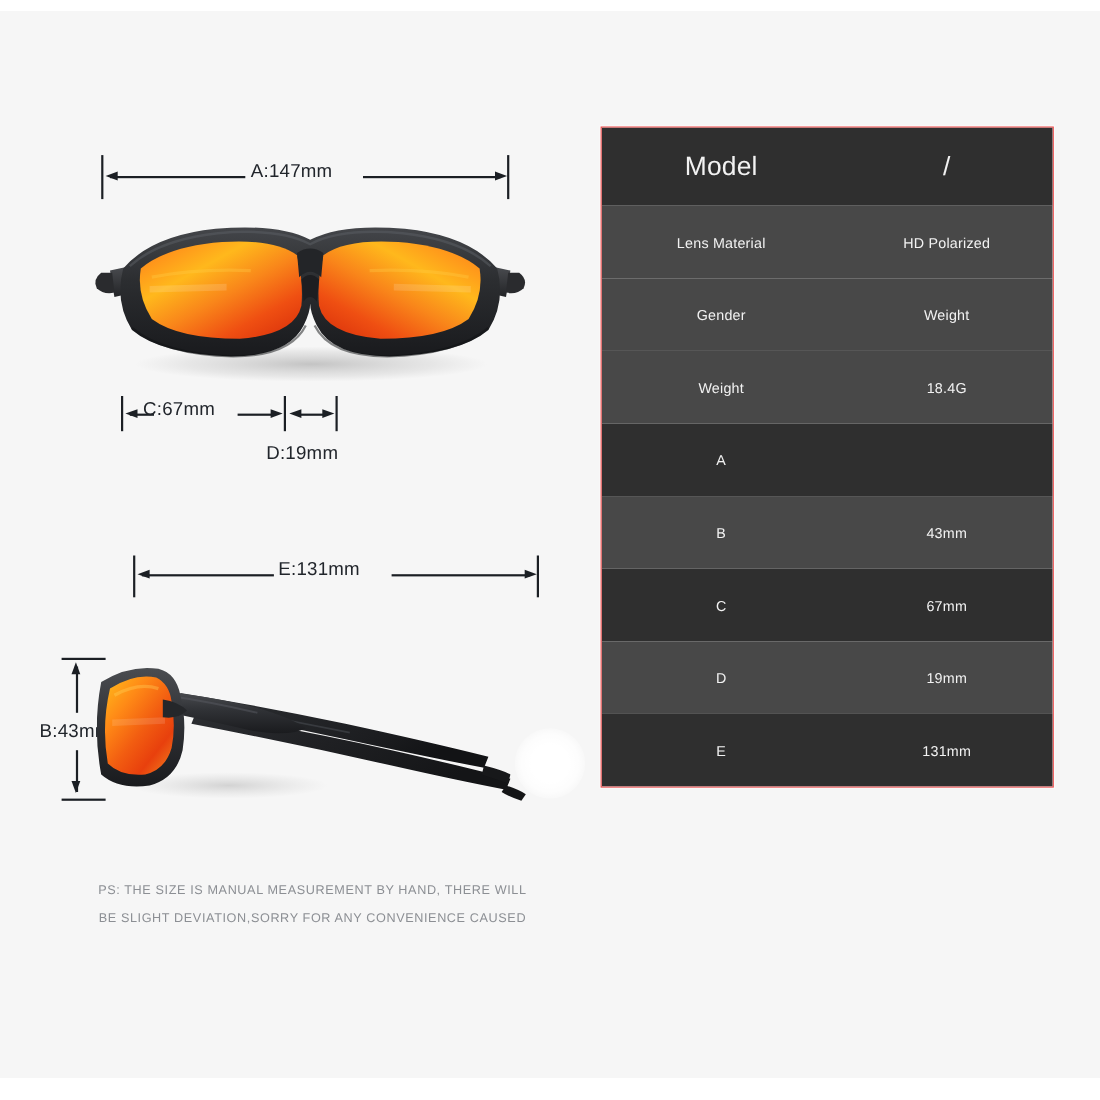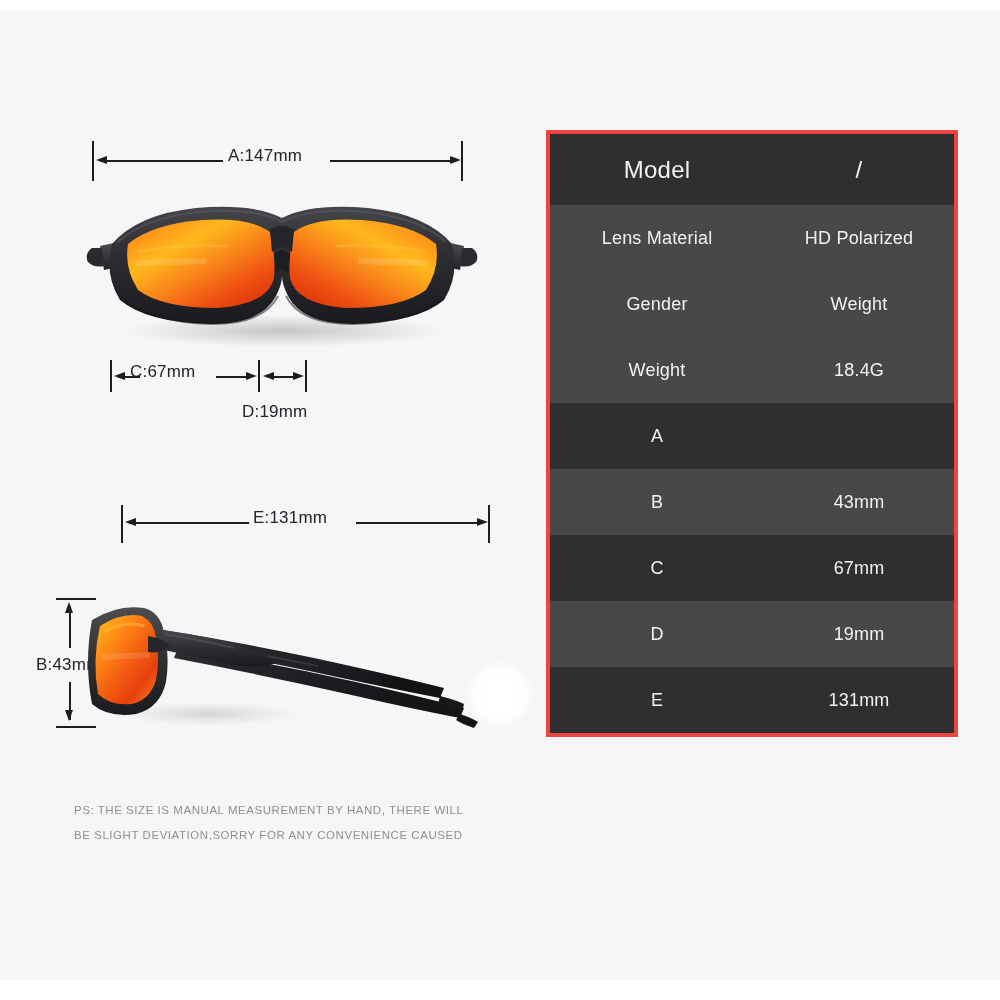--- a/index.html
+++ b/index.html
@@ -89,58 +89,59 @@
   .disclaimer {
     position: absolute;
     left: 74px;
     top: 798px;
     width: 420px;
     color: #8c8f94;
     font-size: 11.5px;
     letter-spacing: 0.55px;
     line-height: 25px;
     font-family: "Liberation Sans", sans-serif;
+    text-align: center;
   }
   .disclaimer div { white-space: nowrap; }
 
   
   .glow {
     position: absolute;
     left: 468px;
     top: 662px;
     width: 64px;
     height: 64px;
     border-radius: 50%;
     background: radial-gradient(circle at 50% 50%, #ffffff 0%, #ffffff 38%, rgba(255,255,255,0.75) 58%, rgba(255,255,255,0) 78%);
   }
 
   
   .spec-table {
     position: absolute;
     left: 546px;
-    top: 130px;
+    top: 115px;
     width: 412px;
-    border: 4px solid #ef4444;
+    border: 1px solid #ef4444;
     box-sizing: border-box;
     overflow: hidden;
     box-shadow: 0 0 0 1px rgba(255,255,255,0.5);
   }
   .spec-row {
     display: flex;
     align-items: center;
     height: 66px;
     box-sizing: border-box;
   }
   .spec-row.dark  { background: #2f2f2f; }
   .spec-row.light { background: #484848; }
   .spec-row.first { background: #2f2f2f; height: 71px; }
 
   .spec-key, .spec-val {
     color: #f2f2f2;
-    font-size: 18px;
+    font-size: 13px;
     font-family: "Liberation Sans", sans-serif;
     text-align: center;
     font-weight: 400;
     letter-spacing: 0.2px;
   }
   .spec-key { flex: 0 0 53%; }
   .spec-val { flex: 1 1 auto; }
   .spec-row.first .spec-key,
   .spec-row.first .spec-val { font-size: 24px; }
 

